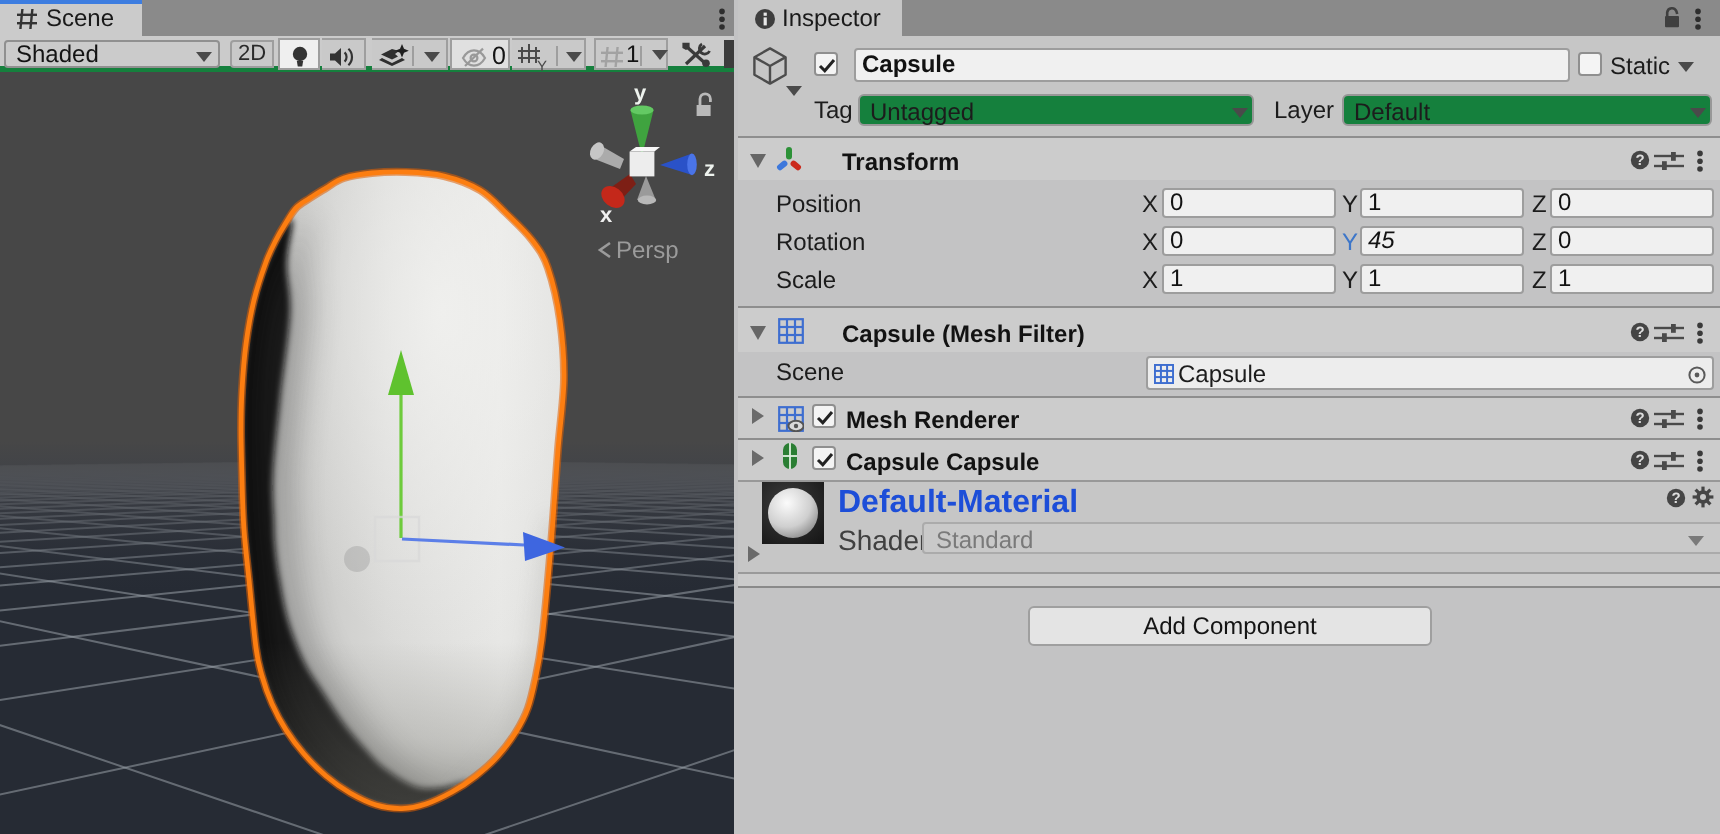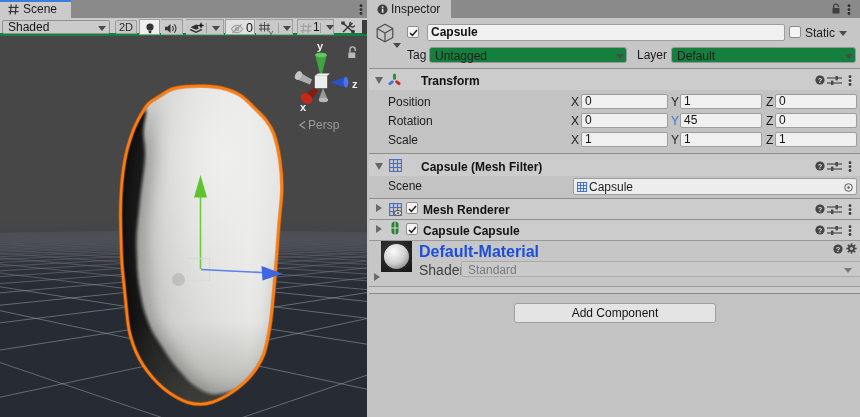--- a/index.html
+++ b/index.html
@@ -388,21 +388,21 @@
 <div class="abs" style="left:202px;top:95px;font-size:12px;color:#1c1c1c;">X</div>
 <div class="abs field" style="left:212px;top:94px;width:87px;height:15px;">0</div>
 <div class="abs" style="left:302px;top:95px;font-size:12px;color:#1c1c1c;">Y</div>
 <div class="abs field" style="left:311px;top:94px;width:82px;height:15px;">1</div>
 <div class="abs" style="left:397px;top:95px;font-size:12px;color:#1c1c1c;">Z</div>
 <div class="abs field" style="left:406px;top:94px;width:82px;height:15px;">0</div>
 <div class="abs lbl" style="left:19px;top:114px;">Rotation</div>
 <div class="abs" style="left:202px;top:114px;font-size:12px;color:#1c1c1c;">X</div>
 <div class="abs field" style="left:212px;top:113px;width:87px;height:15px;">0</div>
 <div class="abs" style="left:302px;top:114px;font-size:12px;color:#3d76c9;">Y</div>
-<div class="abs field" style="left:311px;top:113px;width:82px;height:15px;">45</div>
+<div class="abs field" style="left:311px;top:113px;width:82px;height:15px;font-style:italic;">45</div>
 <div class="abs" style="left:397px;top:114px;font-size:12px;color:#1c1c1c;">Z</div>
 <div class="abs field" style="left:406px;top:113px;width:82px;height:15px;">0</div>
 <div class="abs lbl" style="left:19px;top:133px;">Scale</div>
 <div class="abs" style="left:202px;top:133px;font-size:12px;color:#1c1c1c;">X</div>
 <div class="abs field" style="left:212px;top:132px;width:87px;height:15px;">1</div>
 <div class="abs" style="left:302px;top:133px;font-size:12px;color:#1c1c1c;">Y</div>
 <div class="abs field" style="left:311px;top:132px;width:82px;height:15px;">1</div>
 <div class="abs" style="left:397px;top:133px;font-size:12px;color:#1c1c1c;">Z</div>
 <div class="abs field" style="left:406px;top:132px;width:82px;height:15px;">1</div>
 

